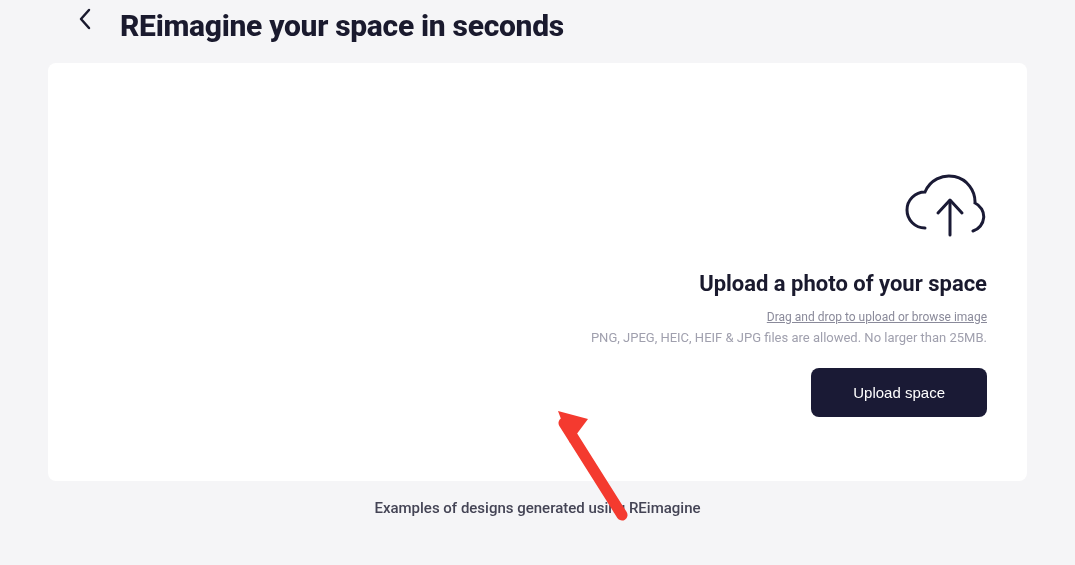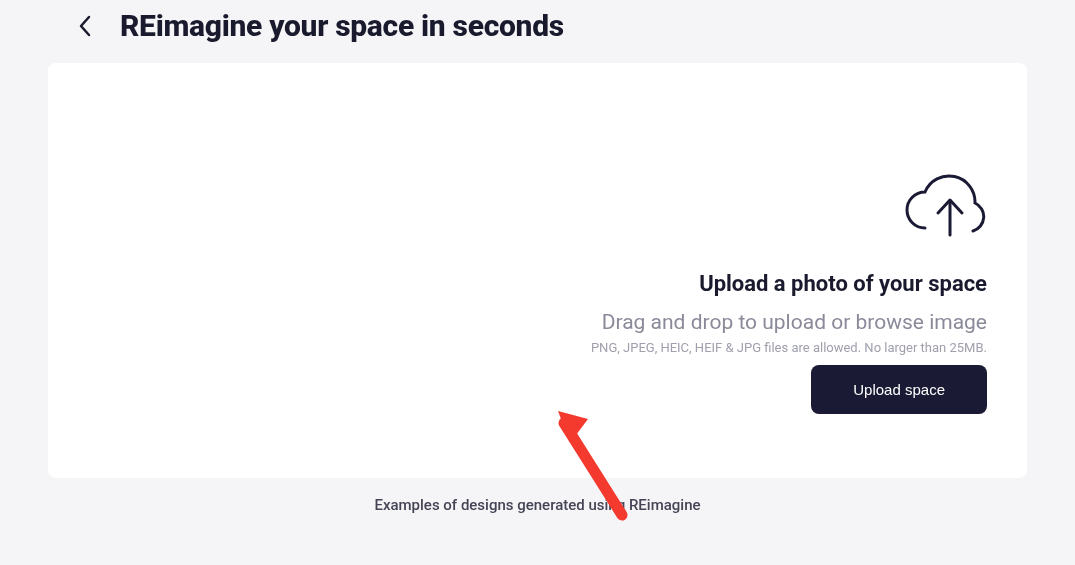--- a/index.html
+++ b/index.html
@@ -10,21 +10,21 @@
     body {
       font-family: -apple-system, BlinkMacSystemFont, 'Segoe UI', Roboto, Helvetica, Arial, sans-serif;
       background-color: #f5f5f7;
       width: 1075px;
       height: 565px;
       overflow: hidden;
       position: relative;
     }
     .header {
       display: flex;
-      align-items: center;
+      align-items: flex-start;
       padding: 8px 60px 20px 78px;
       gap: 28px;
     }
     .back-chevron {
       cursor: pointer;
       display: flex;
       align-items: center;
       justify-content: center;
     }
     .page-title {
@@ -46,28 +46,29 @@
     .cloud-icon {
       margin-bottom: 22px;
     }
     .upload-heading {
       font-size: 22px;
       font-weight: 700;
       color: #1a1a2e;
       margin-bottom: 14px;
     }
     .upload-instruction {
-      font-size: 21px;
+      font-size: 12px;
       color: #8a8a9a;
       margin-bottom: 6px;
+      text-decoration: underline;
     }
     .upload-hint {
       font-size: 13px;
       color: #a0a0ae;
-      margin-bottom: 10px;
+      margin-bottom: 23px;
     }
     .upload-button {
       background-color: #1a1a35;
       color: #ffffff;
       border: none;
       border-radius: 8px;
       padding: 16px 42px;
       font-size: 15px;
       font-weight: 500;
       cursor: pointer;

